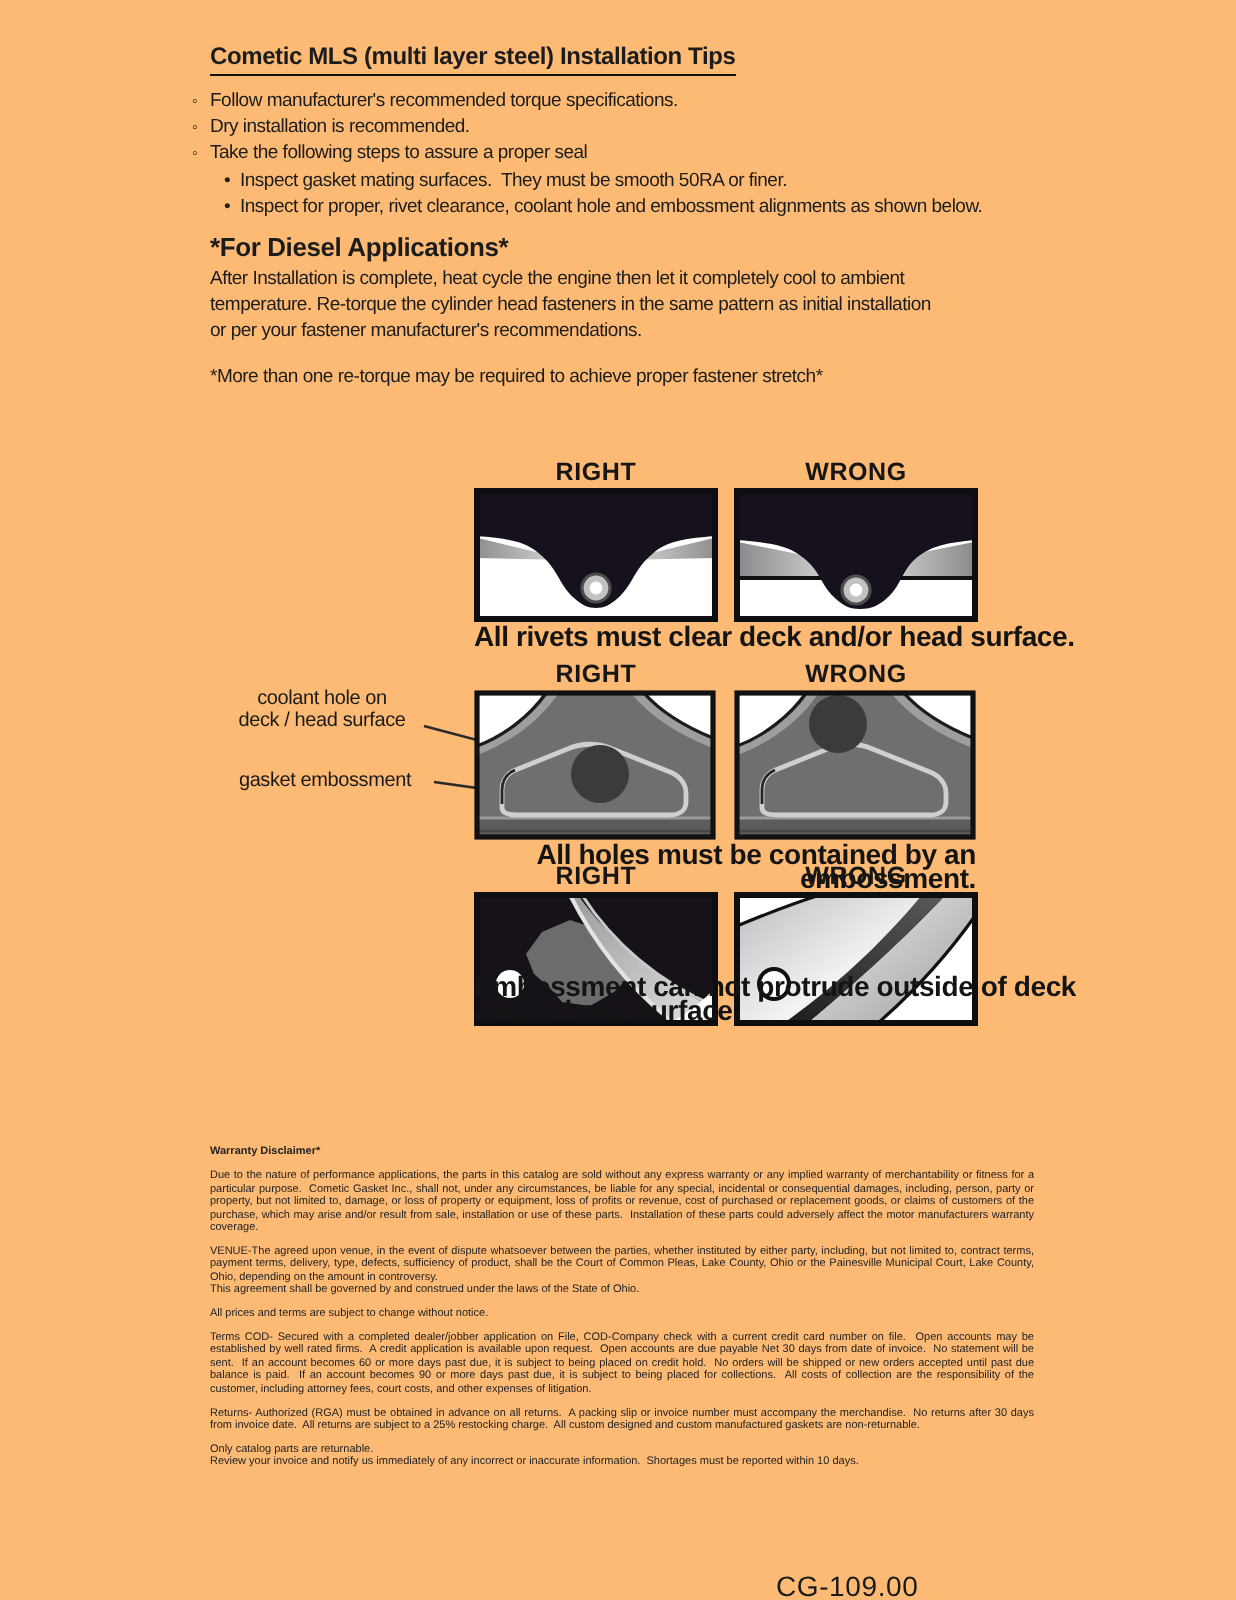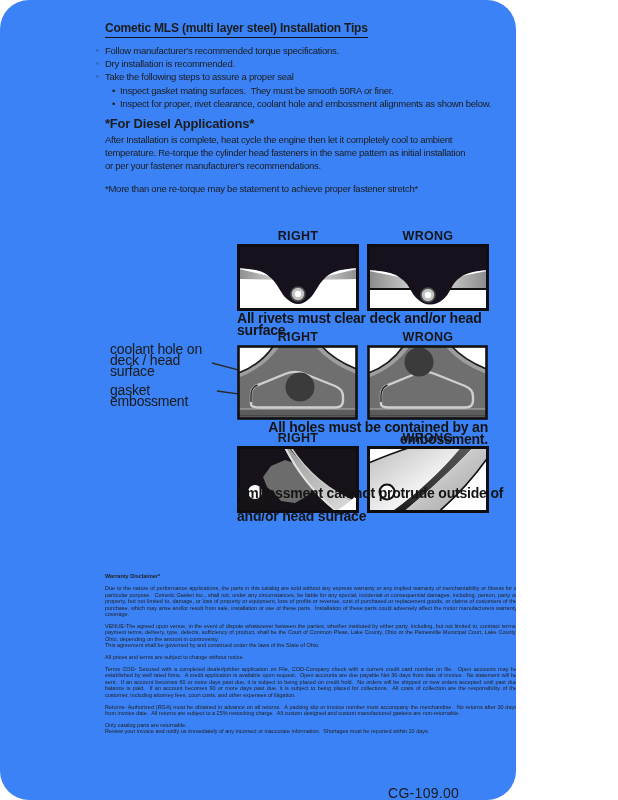--- a/index.html
+++ b/index.html
@@ -1,17 +1,17 @@
 <!DOCTYPE html>
 <html><head>
 <meta charset="utf-8">
 <style>
   html,body{margin:0;padding:0;background:#ffffff;}
-  .page{position:relative;width:516px;height:800px;background:#3b82f6;overflow:hidden;
-        font-family:"Liberation Sans","DejaVu Sans",sans-serif;color:#1c1c1c;border-radius:29px;}
+  .page{position:relative;width:618px;height:800px;background:#fdba74;overflow:hidden;
+        font-family:"Liberation Sans","DejaVu Sans",sans-serif;color:#1c1c1c;}
   .t{white-space:pre-wrap;}
 
   .title{position:absolute;left:105px;top:21px;font-size:12px;font-weight:bold;letter-spacing:-0.2px;
          border-bottom:1.6px solid #111;padding-bottom:2px;}
 
   .bullets{position:absolute;left:96px;top:44px;font-size:9.5px;letter-spacing:-0.25px;line-height:13.2px;width:470px;}
   .brow{display:flex;}
   .bmark{width:9px;font-size:8px;line-height:13.2px;}
   .subrow{display:flex;margin-left:16px;}
   .smark{width:8px;font-size:9.5px;line-height:13.2px;}
@@ -19,21 +19,21 @@
   .diesel-h{position:absolute;left:105px;top:116px;font-size:13px;font-weight:bold;letter-spacing:-0.2px;}
   .diesel-body{position:absolute;left:105px;top:133px;width:470px;font-size:9.5px;letter-spacing:-0.25px;line-height:13.2px;}
   .diesel-body .para{margin:0 0 9px 0;}
 
   .dg-label{position:absolute;width:122px;text-align:center;font-size:12.5px;font-weight:600;letter-spacing:0.3px;color:#161616;}
   .panel{position:absolute;width:122px;}
   .panel svg{display:block;width:100%;height:100%;}
   .p2{width:121px;}
   .caption{position:absolute;font-size:14px;font-weight:bold;letter-spacing:-0.2px;line-height:11.5px;color:#141414;}
 
-  .callout{position:absolute;font-size:14px;letter-spacing:-0.2px;line-height:11px;text-align:left;color:#1a1a1a;}
+  .callout{position:absolute;font-size:10px;letter-spacing:-0.2px;line-height:11px;text-align:center;color:#1a1a1a;}
   .pointer-svg{position:absolute;left:208px;top:356px;width:96px;height:46px;}
 
   .disclaimer{position:absolute;left:105px;top:573px;width:412px;font-size:5.5px;line-height:6.4px;
               text-align:justify;color:#222;}
   .disclaimer .dh{font-weight:bold;margin:0 0 6px 0;}
   .disclaimer .dp{margin:0 0 5.5px 0;}
 
   .footer-code{position:absolute;left:388px;top:785px;font-size:14px;letter-spacing:0.3px;color:#1a1a1a;}
 </style>
 </head>
@@ -64,21 +64,21 @@
       <span class="smark">•</span>
       <span class="t">Inspect for proper, rivet clearance, coolant hole and embossment alignments as shown below.</span>
     </div>
   </div>
 
   <div class="diesel-h t">*For Diesel Applications*</div>
   <div class="diesel-body">
     <div class="para t">After Installation is complete, heat cycle the engine then let it completely cool to ambient
 temperature. Re-torque the cylinder head fasteners in the same pattern as initial installation
 or per your fastener manufacturer's recommendations.</div>
-    <div class="para t">*More than one re-torque may be statement to achieve proper fastener stretch*</div>
+    <div class="para t">*More than one re-torque may be required to achieve proper fastener stretch*</div>
   </div>
 
   <div class="dg-label" style="left:237px;top:229px;">RIGHT</div>
   <div class="dg-label" style="left:367px;top:229px;">WRONG</div>
 
   <div class="panel" style="left:237px;top:244px;height:67px;">
     <svg viewBox="0 0 122 67">
       <defs>
         <linearGradient id="g1a" x1="0" y1="0" x2="1" y2="0">
           <stop offset="0" stop-color="#8f8f8f"></stop>

